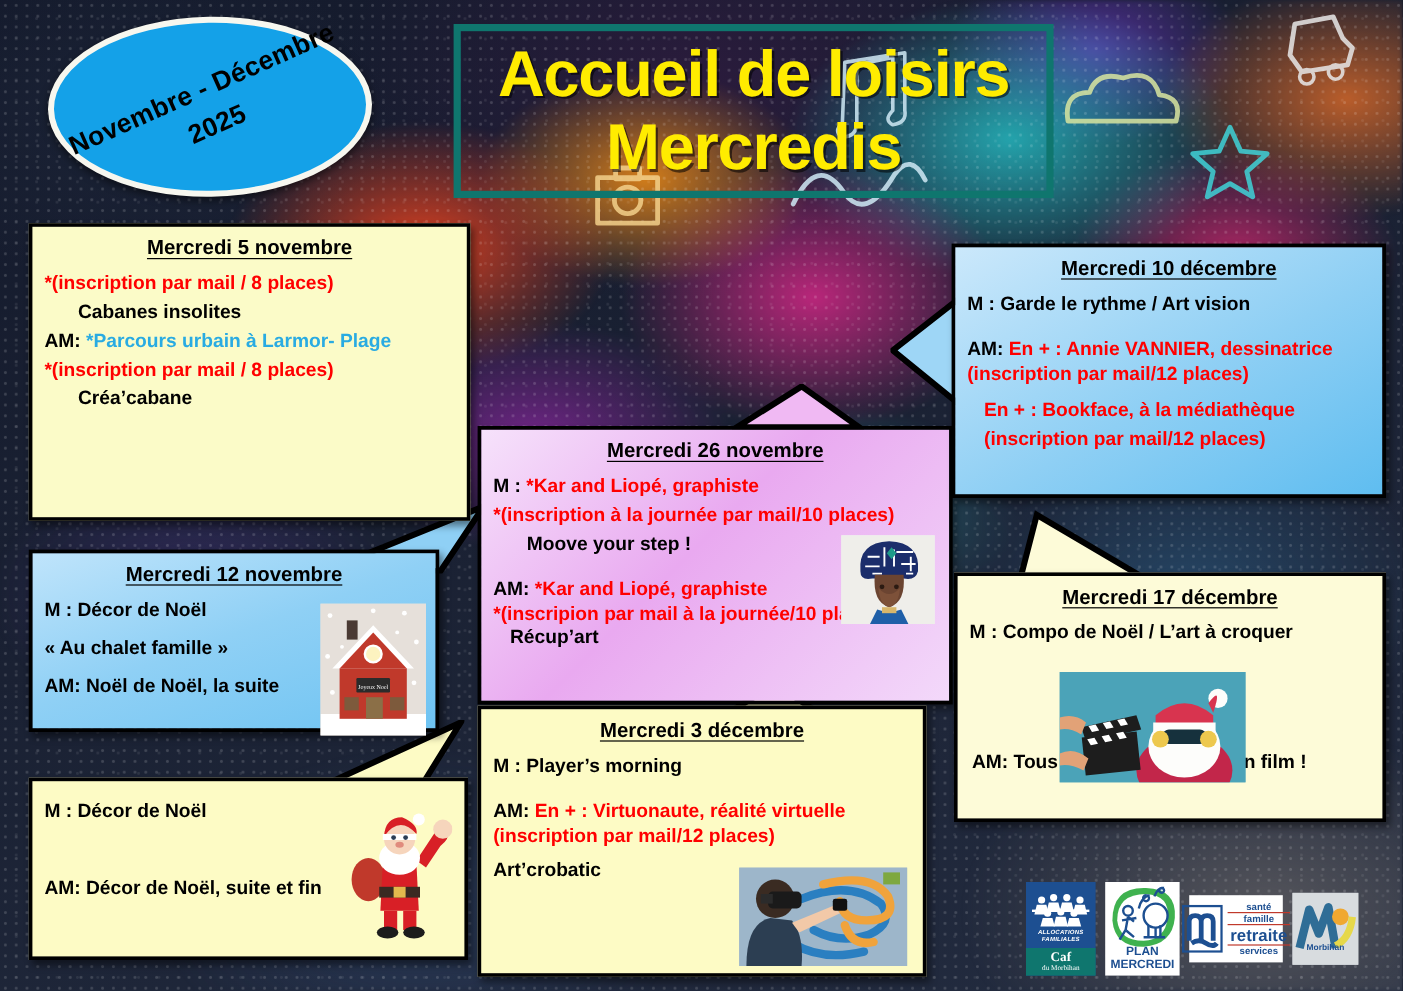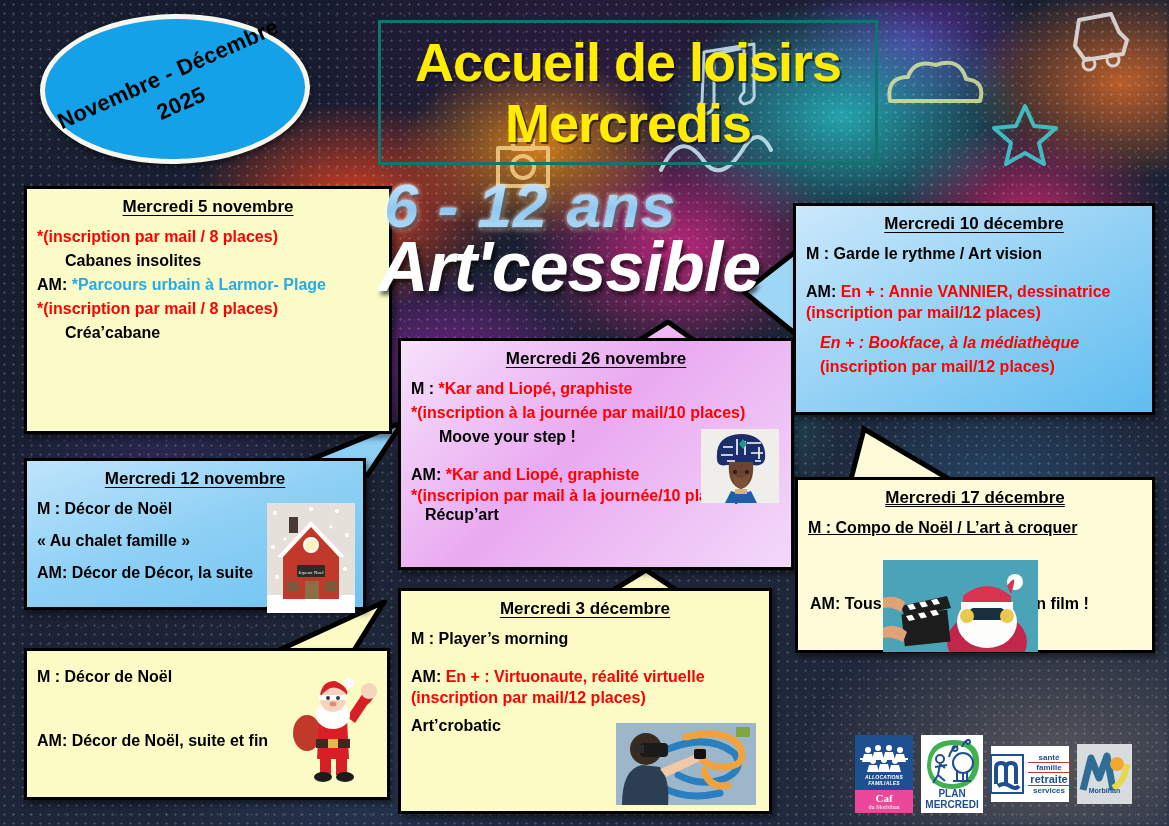--- a/index.html
+++ b/index.html
@@ -70,21 +70,21 @@
     font-size: 22px;
     line-height: 1.45;
     letter-spacing: .3px;
     white-space: nowrap;
   }
   .date-ellipse .dt-year { font-size: 22px; }
 
   
   .title-box {
     position: absolute; left: 378px; top: 20px; width: 500px; height: 145px;
-    border: 3px solid #0f766e;
+    border: 6px solid #0f766e;
     display: flex; flex-direction: column; align-items: center; justify-content: center;
     z-index: 25;
   }
   .title-box span {
     color: #ffec00;
     font-weight: 700;
     font-size: 54px;
     line-height: 1.12;
     letter-spacing: -1px;
     text-shadow: 2px 2px 0 rgba(0,0,0,.55);
@@ -120,21 +120,21 @@
     border: 3px solid #000;
     box-shadow: 3px 4px 6px rgba(0,0,0,.45);
     z-index: 20;
     padding: 8px 10px 8px 10px;
   }
   .card-yellow { background: #fbfbc8; }
   .card-yellow-2 { background: #fdfbc5; }
   .card-cream { background: #fdfbd8; }
   .card-blue  { background: linear-gradient(160deg,#bfe4fb 0%, #8fd0f5 48%, #6ec3f2 100%); }
   .card-blue-2{ background: linear-gradient(150deg,#cbe8fb 0%, #8ecff4 55%, #5fbdf0 100%); }
-  .card-purple{ background: linear-gradient(135deg,#f6e2fb 0%, #e9a9f0 45%, #f3d9fa 100%); }
+  .card-purple{ background: linear-gradient(135deg,#f6e2fb 0%, #e9a9f0 45%, #f3d9fa 100%); margin-top: 17px; }
 
   .card h3 {
     text-align: center;
     font-size: 17px; font-weight: 700; color: #000;
     text-decoration: underline; text-underline-offset: 3px;
     margin-bottom: 8px;
   }
   .ln { font-size: 16px; font-weight: 700; color: #000; line-height: 1.5; }
   .ln.tight { line-height: 1.18; }
   .c-blue { color: #29abe2; }
@@ -157,21 +157,21 @@
   .vrphoto { position: absolute; left: 215px; bottom: 6px; width: 140px; height: 82px; background:#9cb3c4; overflow:hidden;}
   
   .cinema { position: absolute; left: 85px; top: 80px; width: 155px; height: 92px; background:#4ba3b8; overflow:hidden;}
 
   
   .logos { position: absolute; left: 855px; top: 735px; display: flex; align-items: center; gap: 8px; z-index: 25; }
   .logo { background: #fff; display: flex; align-items: center; justify-content: center; }
   .logo-caf { width: 58px; height: 78px; background: #1d4f91; flex-direction: column; color:#fff; padding-top:4px; }
   .logo-caf .caf-top { flex:1; display:flex; align-items:center; justify-content:center; flex-direction:column; }
   .logo-caf .caf-t1 { font-size:5px; font-weight:700; font-style:italic; letter-spacing:.2px; }
-  .logo-caf .caf-bot { background:#ec4899; width:100%; text-align:center; padding:2px 0 3px; }
+  .logo-caf .caf-bot { background:#0f766e; width:100%; text-align:center; padding:2px 0 3px; }
   .logo-caf .caf-t2 { font-family:"Liberation Serif", serif; font-size:11px; font-weight:700; }
   .logo-caf .caf-t3 { font-family:"Liberation Serif", serif; font-size:6px; }
   .logo-pm { width: 62px; height: 78px; flex-direction: column; justify-content: flex-end; padding-bottom: 3px; position:relative; }
   .logo-pm .pm-t { text-align:center; color:#1d4f91; font-weight:700; font-size:10px; line-height:1.05; z-index:2;}
   .logo-msa { width: 78px; height: 56px; padding: 3px; }
   .logo-mor { width: 55px; height: 60px; }
 </style>
 </head>
 <body>
 
@@ -209,24 +209,20 @@
       <div>Novembre - Décembre</div>
       <div class="dt-year">2025</div>
     </div>
   </div>
 
   <div class="title-box">
     <span>Accueil de loisirs</span>
     <span>Mercredis</span>
   </div>
 
-  <div class="subtitle-wrap">
-    <span class="sub-ages">6 - 12 ans</span>
-    <span class="sub-name">Art'cessible</span>
-  </div>
 
   <svg class="tail" style="left:275px;top:418px;" width="130" height="60" viewBox="0 0 130 60">
     <path d="M0 56 L128 4 L92 58 Z" fill="#8fd0f5" stroke="#000" stroke-width="5"></path>
   </svg>
   <svg class="tail" style="left:262px;top:600px;" width="125" height="62" viewBox="0 0 125 62">
     <path d="M0 58 L122 2 L86 60 Z" fill="#fdfbc5" stroke="#000" stroke-width="5"></path>
   </svg>
   <svg class="tail" style="left:742px;top:240px;" width="70" height="110" viewBox="0 0 70 110">
     <path d="M66 2 L2 52 L66 104 Z" fill="#9ed6f6" stroke="#000" stroke-width="5"></path>
   </svg>
@@ -248,21 +244,21 @@
       <span class="c-black">AM: </span><span class="c-blue">*Parcours urbain à Larmor- Plage</span>
     </div>
     <div class="ln c-red">*(inscription par mail / 8 places)</div>
     <div class="ln indent c-black">Créa’cabane</div>
   </div>
 
   <div class="card card-blue" style="left:24px;top:458px;width:342px;height:152px;">
     <h3>Mercredi 12 novembre</h3>
     <div class="ln c-black" style="margin-top:4px;">M : Décor de Noël</div>
     <div class="ln c-black" style="margin-top:8px;">« Au chalet famille »</div>
-    <div class="ln c-black" style="margin-top:8px;">AM: Décor de Décor, la suite</div>
+    <div class="ln c-black" style="margin-top:8px;">AM: Noël de Noël, la suite</div>
 
     <div class="chalet">
       <svg width="88" height="110" viewBox="0 0 88 110">
         <rect width="88" height="110" fill="#e6e0da"></rect>
         <rect y="92" width="88" height="18" fill="#fff"></rect>
         <rect x="22" y="14" width="9" height="16" fill="#4a3a33"></rect>
         <path d="M44 18 L78 54 L10 54 Z" fill="#fff"></path>
         <path d="M44 24 L72 54 L16 54 Z" fill="#c0392b"></path>
         <rect x="16" y="54" width="56" height="42" fill="#c0392b"></rect>
         <circle cx="44" cy="42" r="7" fill="#fdf3c0" stroke="#fff" stroke-width="2"></circle>
@@ -390,25 +386,25 @@
   </div>
 
   <div class="card card-blue-2" style="left:793px;top:203px;width:362px;height:212px;">
     <h3>Mercredi 10 décembre</h3>
     <div class="ln c-black" style="margin-top:6px;">M :   Garde le rythme / Art vision</div>
     <div class="sp"></div>
     <div class="ln">
       <span class="c-black">AM: </span><span class="c-red">En + : Annie VANNIER, dessinatrice</span>
     </div>
     <div class="ln tight c-red">(inscription par mail/12 places)</div>
-    <div class="ln indent-sm c-red" style="margin-top:8px;font-style:italic;">En + : Bookface, à la médiathèque</div>
+    <div class="ln indent-sm c-red" style="margin-top:8px;">En + : Bookface, à la médiathèque</div>
     <div class="ln indent-sm c-red">(inscription par mail/12 places)</div>
   </div>
 
-  <div class="card card-cream" style="left:795px;top:477px;width:360px;height:176px;text-decoration:underline;">
+  <div class="card card-cream" style="left:795px;top:477px;width:360px;height:208px;">
     <h3>Mercredi 17 décembre</h3>
     <div class="ln c-black" style="margin-top:4px;">M : Compo de Noël / L’art à croquer</div>
     <div class="ln c-black" style="position:absolute;left:12px;bottom:34px;">AM: Tous en pyj devant un bon film !</div>
 
     <div class="cinema">
       <svg width="155" height="92" viewBox="0 0 155 92">
         <rect width="155" height="92" fill="#4ba3b8"></rect>
 
         <ellipse cx="104" cy="82" rx="40" ry="30" fill="#c2264a"></ellipse>
         <ellipse cx="104" cy="62" rx="30" ry="26" fill="#fdfdfb"></ellipse>
@@ -494,21 +490,21 @@
     <div class="logo logo-msa">
       <div style="display:flex;gap:4px;align-items:center;">
         <svg width="34" height="40" viewBox="0 0 34 40">
           <rect x="1" y="1" width="32" height="38" fill="none" stroke="#1d4f91" stroke-width="2"></rect>
           <path d="M6 30 v-16 q0 -5 5 -5 q5 0 5 5 v16 M16 30 v-16 q0 -5 5 -5 q5 0 5 5 v16" fill="none" stroke="#1d4f91" stroke-width="4"></path>
           <path d="M8 32 q6 -4 12 0 q6 4 9 0" fill="none" stroke="#1d4f91" stroke-width="4"></path>
         </svg>
         <div style="display:flex;flex-direction:column;text-align:center;">
           <div style="font-size:8px;font-weight:700;color:#1d4f91;border-bottom:1px solid #c0392b;padding:0 2px;">santé</div>
           <div style="font-size:8px;font-weight:700;color:#1d4f91;border-bottom:1px solid #c0392b;padding:0 2px;">famille</div>
-          <div style="font-size:11px;font-weight:700;color:#1d4f91;border-bottom:1px solid #c0392b;padding:0 2px;">retraite</div>
+          <div style="font-size:14px;font-weight:700;color:#1d4f91;border-bottom:1px solid #c0392b;padding:0 2px;">retraite</div>
           <div style="font-size:8px;font-weight:700;color:#1d4f91;padding:0 2px;">services</div>
         </div>
       </div>
     </div>
 
     <div class="logo logo-mor" style="background:#d9dde0;position:relative;">
       <svg width="55" height="60" viewBox="0 0 55 60">
         <rect width="55" height="60" fill="#d8dcdf"></rect>
         <path d="M6 46 L14 14 L22 34 L30 12 L36 46" fill="none" stroke="#2f6d96" stroke-width="7" stroke-linejoin="round"></path>
         <circle cx="40" cy="20" r="7" fill="#f0a830"></circle>

